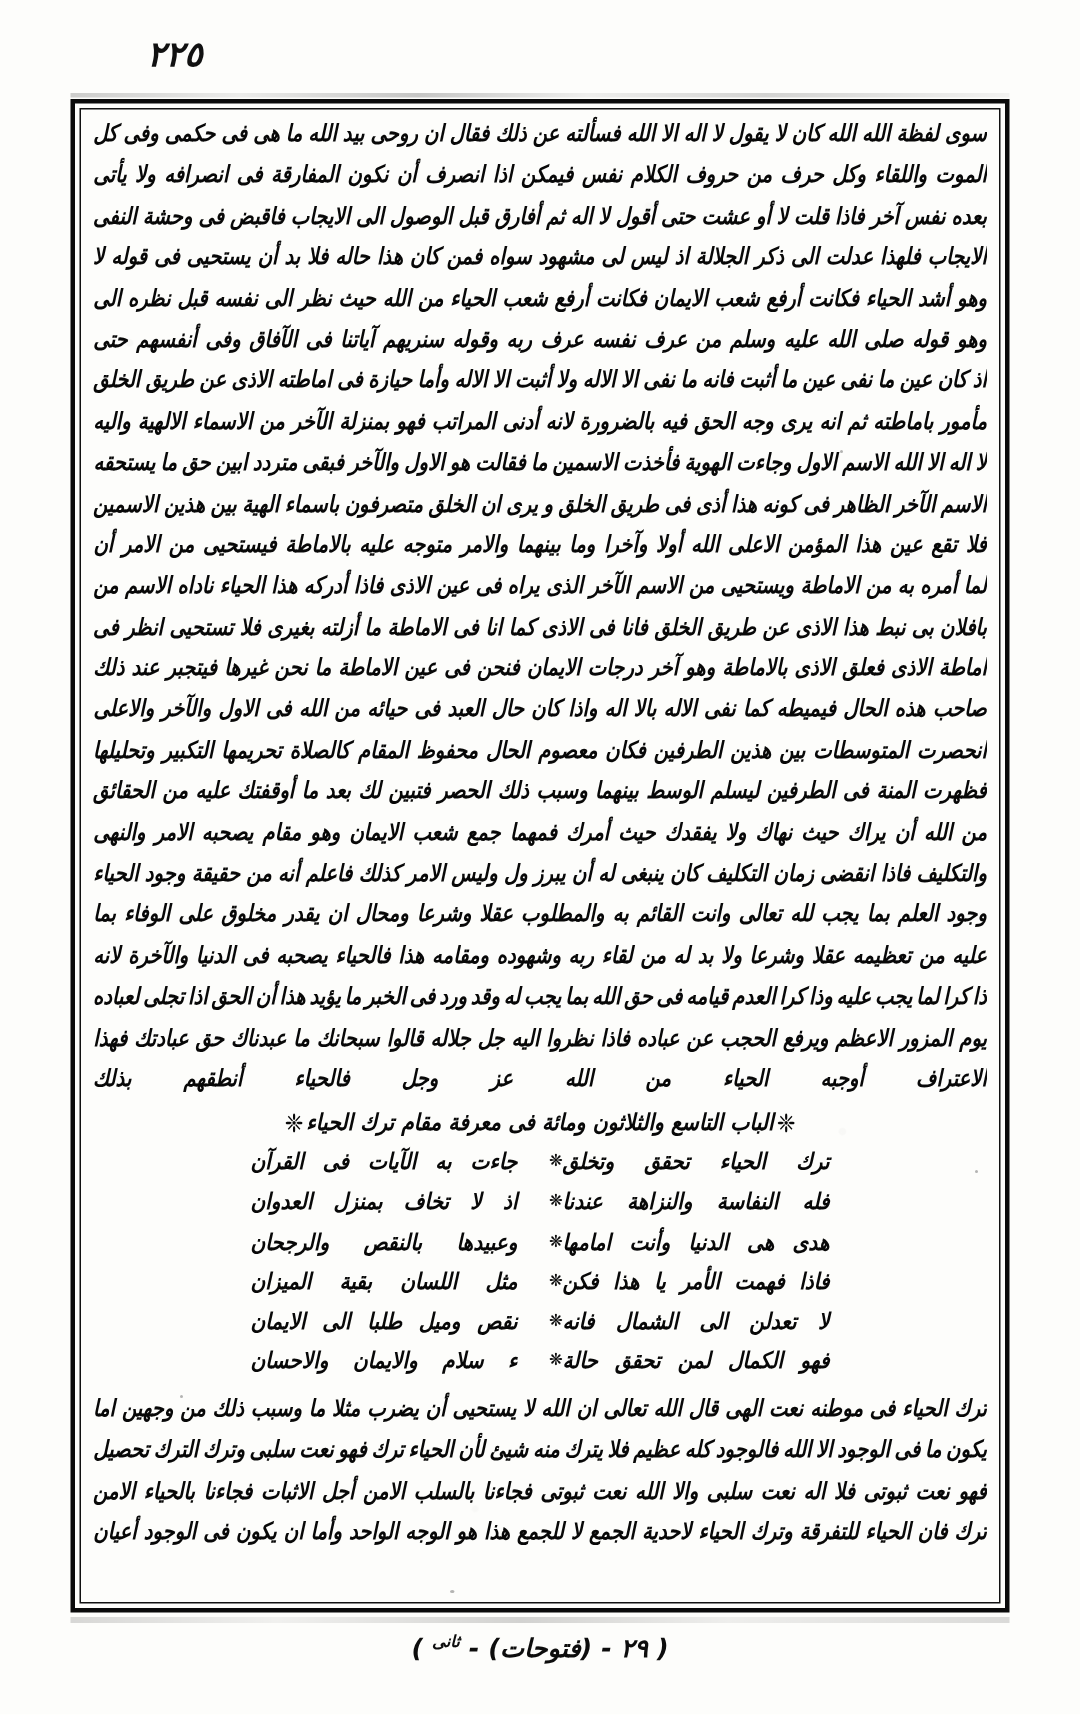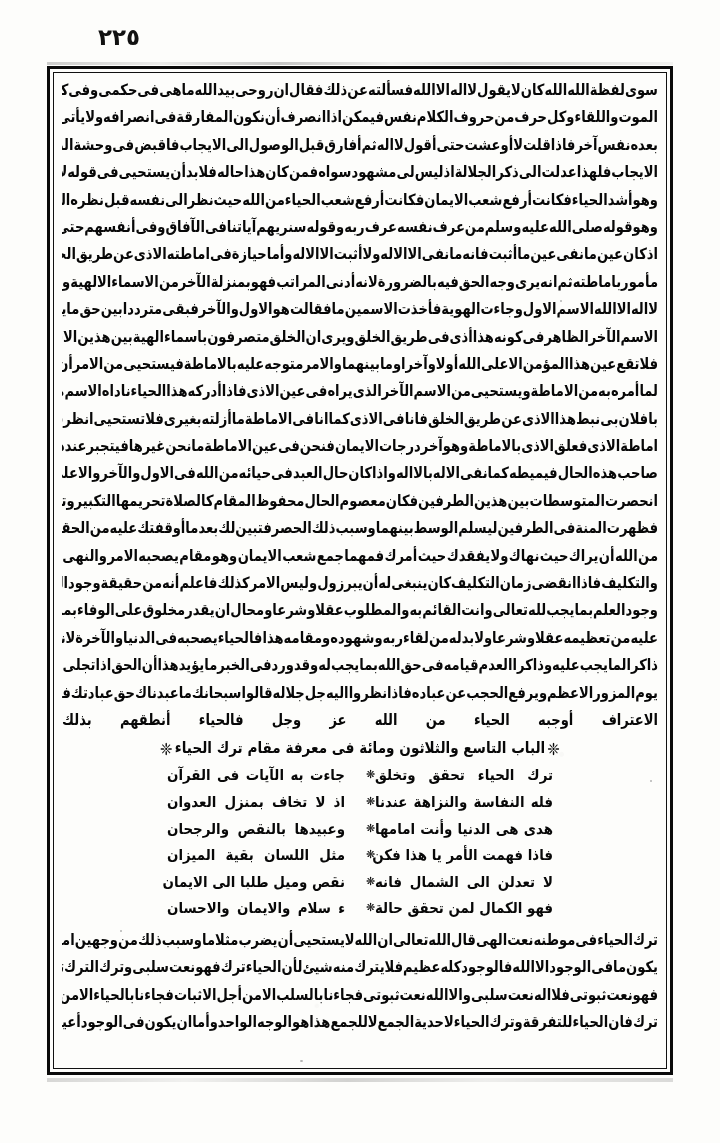--- a/index.html
+++ b/index.html
@@ -16,20 +16,21 @@
     margin: 0 auto;
     background: #fdfdfb;
     overflow: hidden;
     font-family: "DejaVu Sans", "Liberation Sans", sans-serif;
     
     background-image:
       radial-gradient(circle at 12% 20%, rgba(0,0,0,0.022) 0 2px, transparent 3px),
       radial-gradient(circle at 78% 66%, rgba(0,0,0,0.018) 0 2px, transparent 3px),
       radial-gradient(circle at 44% 88%, rgba(0,0,0,0.02) 0 1.5px, transparent 3px),
       radial-gradient(circle at 60% 12%, rgba(0,0,0,0.015) 0 1.5px, transparent 3px);
+    font-style: italic;
   }
 
   
   .page-number {
     position: absolute;
     top: 24px;
     left: 98px;
     font-size: 23px;
     font-weight: 700;
     color: #111;
@@ -870,19 +871,28 @@
           <span class="lw">وأما</span>
           <span class="lw">ان</span>
           <span class="lw">يكون</span>
           <span class="lw">فى</span>
           <span class="lw">الوجود</span>
           <span class="lw">أعيان</span>
         </div>
       </div>
   </div>
 
+  <div class="footer-signature">
+    <span class="paren">(</span>
+    <span>٢٩</span>
+    <span>-</span>
+    <span>(فتوحات)</span>
+    <span>-</span>
+    <span class="small-sup">ثانى</span>
+    <span class="paren">)</span>
+  </div>
 
   <div class="speck" style="left:120px;top:930px;width:2px;height:2px;"></div>
   <div class="speck" style="left:560px;top:300px;width:2px;height:2px;"></div>
   <div class="speck" style="left:300px;top:1060px;width:3px;height:2px;"></div>
   <div class="speck" style="left:650px;top:780px;width:2px;height:2px;"></div>
   <div class="speck" style="left:90px;top:500px;width:2px;height:2px;"></div>
 </div>
 
 </body></html>

